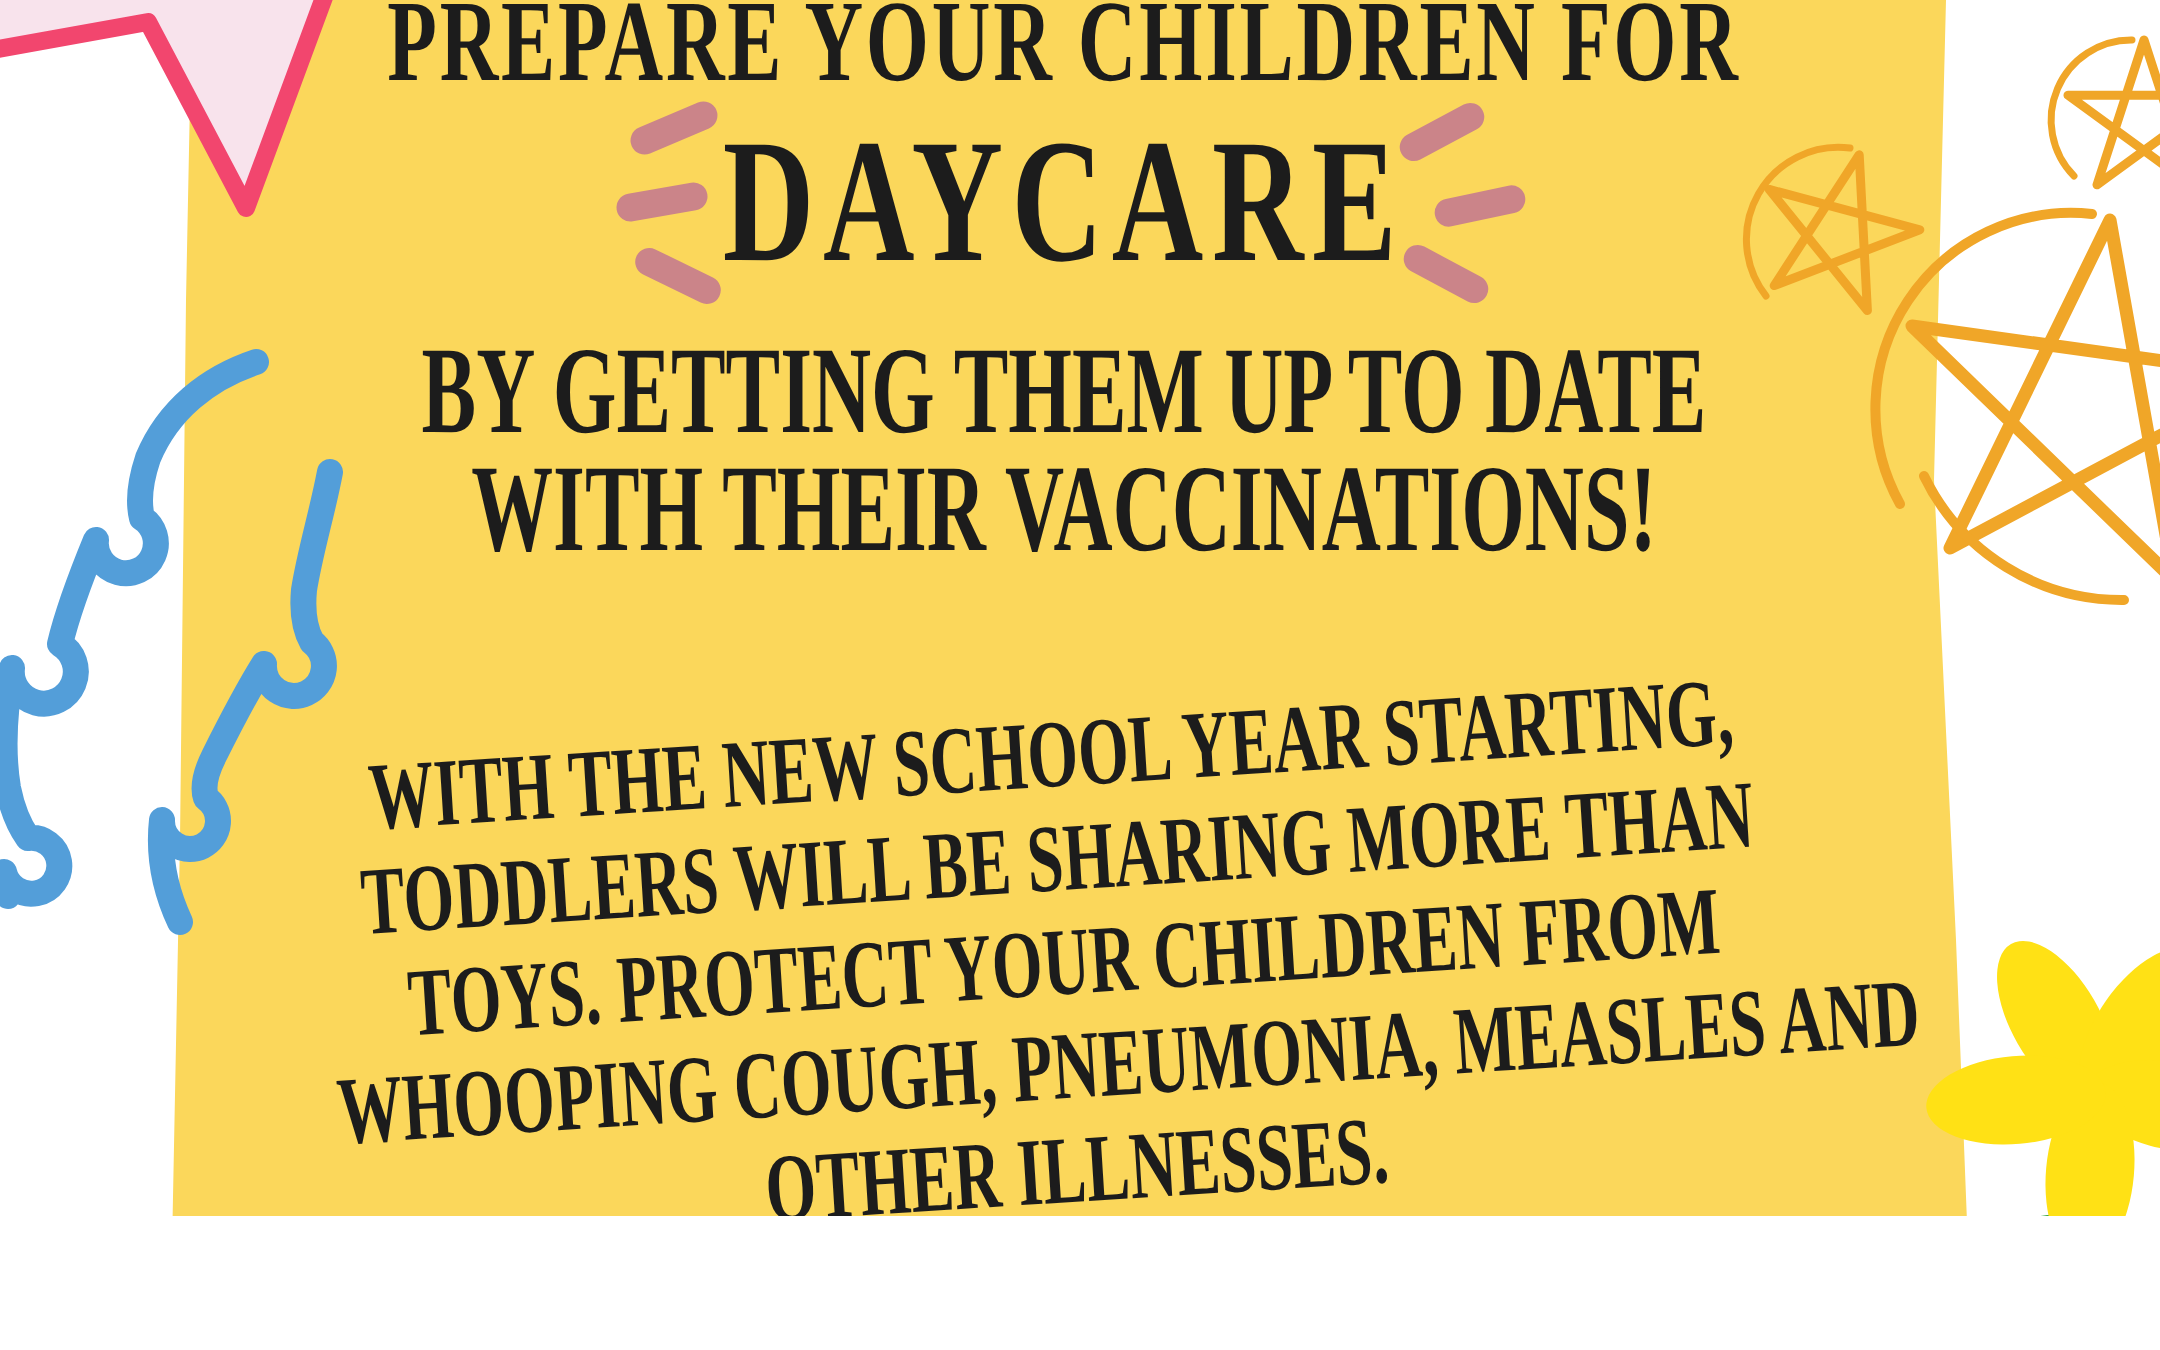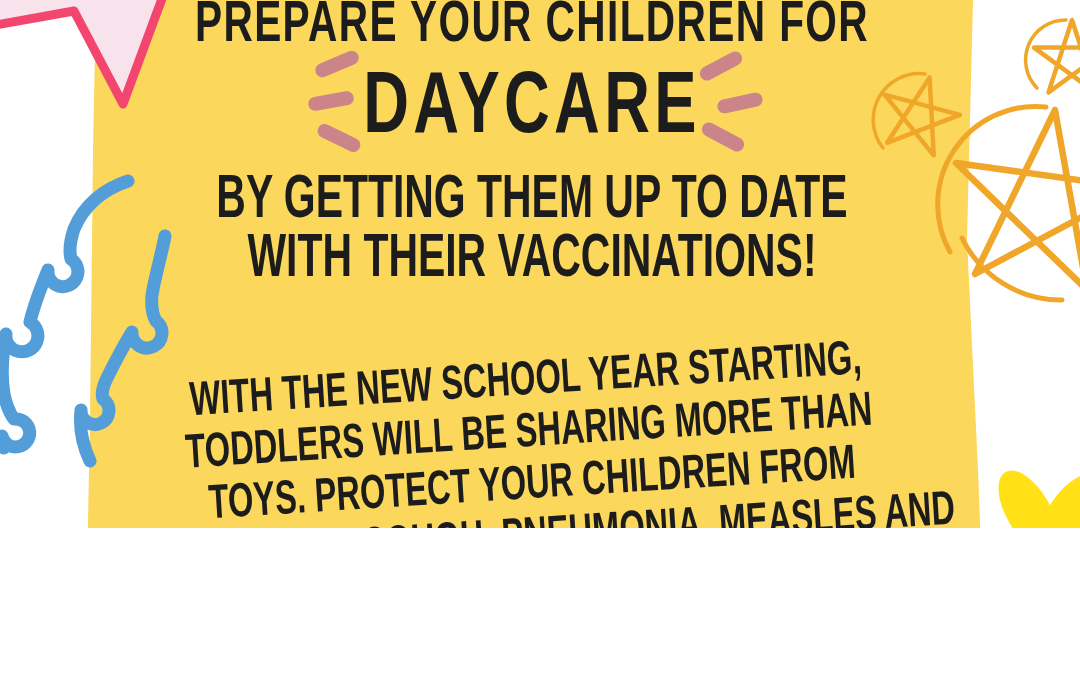--- a/index.html
+++ b/index.html
@@ -1,17 +1,17 @@
 <!DOCTYPE html>
 <html><head>
 <meta charset="utf-8">
 <style>
   html,body{margin:0;padding:0;background:#ffffff;}
-  .canvas{position:relative;width:1080px;height:528px;overflow:hidden;background:#ffffff;
-          font-family:Liberation Sans, sans-serif;}
+  .canvas{position:relative;width:1080px;height:608px;overflow:hidden;background:#ffffff;
+          font-family:Liberation Serif, serif;}
   .bg{position:absolute;left:0;top:0;width:1080px;height:675px;}
   .txt{position:absolute;left:-8px;width:1080px;text-align:center;color:#1c1c1c;
        font-weight:bold;line-height:1;white-space:nowrap;transform-origin:50% 50%;}
   .headline{top:-8px;font-size:58px;letter-spacing:2px;transform:scaleX(0.70);}
   .title{top:58px;font-size:88px;letter-spacing:6px;transform:scaleX(0.72);}
   .sub1{top:165px;font-size:62px;transform:scaleX(0.66);}
   .sub2{top:224px;font-size:62px;transform:scaleX(0.66);}
   .bodytext{position:absolute;left:-8px;top:352px;width:1080px;text-align:center;
             color:#1c1c1c;font-weight:bold;font-size:48px;line-height:52px;white-space:nowrap;
             transform:rotate(-3.6deg) scaleX(0.68);transform-origin:50% 50%;}

